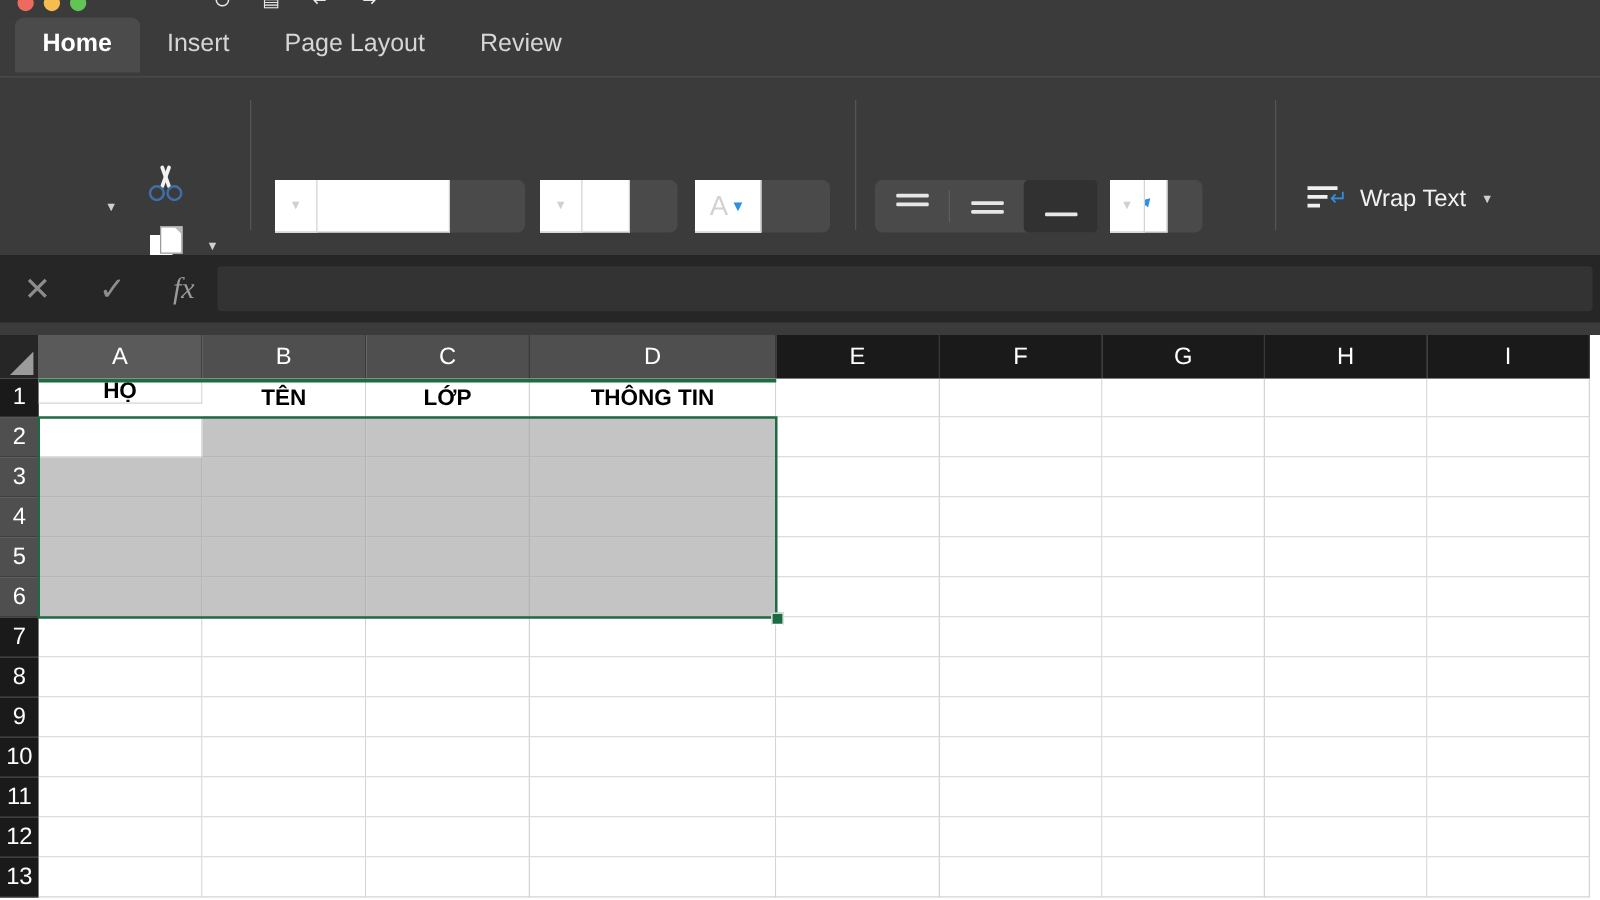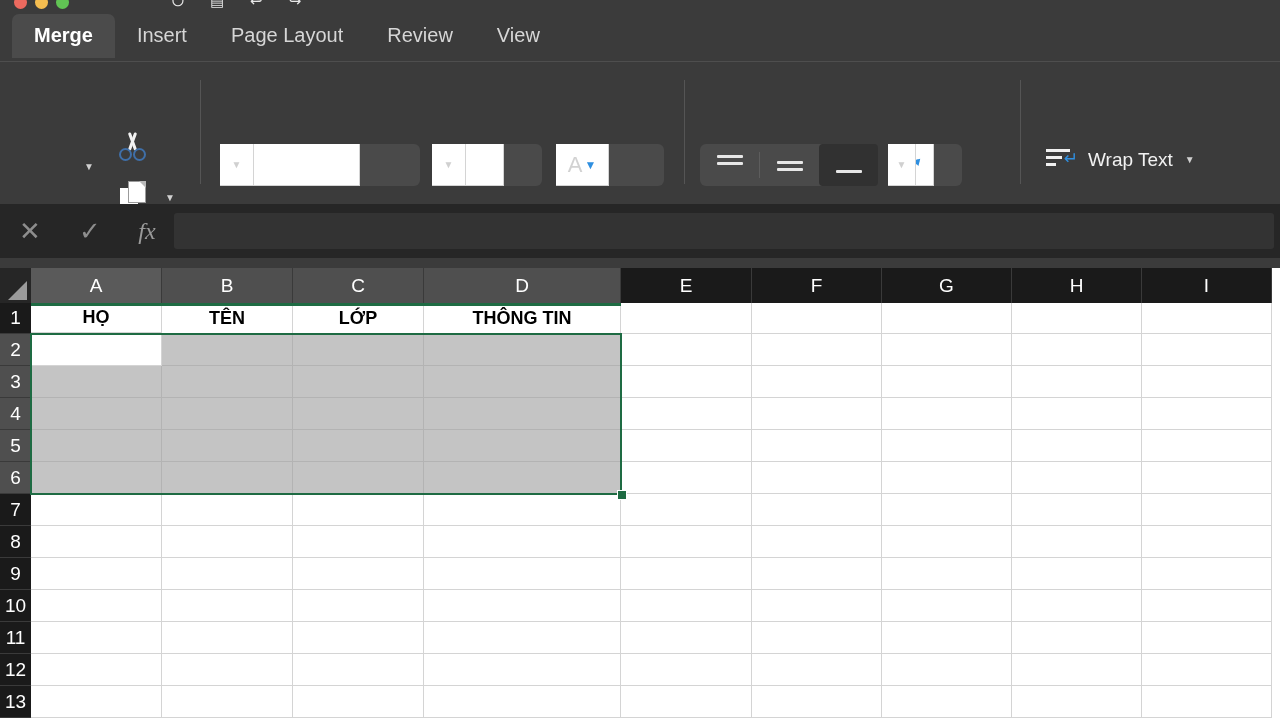--- a/index.html
+++ b/index.html
@@ -221,25 +221,24 @@
     </div>
     <div class="qat">
       <span class="qat-ic">⏻</span>
       <span class="qat-ic">▤</span>
       <span class="qat-ic">↩</span>
       <span class="qat-ic">↪</span>
     </div>
   </div>
 
   <div class="tabbar">
-    <div class="tab active">Merge</div>
+    <div class="tab active">Home</div>
     <div class="tab">Insert</div>
     <div class="tab">Page Layout</div>
     <div class="tab">Review</div>
-    <div class="tab">View</div>
   </div>
 
   <div class="ribbon">
 
     <div class="caret paste-caret">▼</div>
 
     <div class="mini-btn" style="left:118px; top:70px;">
       <div class="scissors">
         <div class="sc-blade l"></div>
           <div class="sc-blade r"></div>
@@ -499,21 +498,21 @@
         <div class="rowhead sel" style="top: 194px; height: 32px;">6</div>
         <div class="rowhead" style="top: 226px; height: 32px;">7</div>
         <div class="rowhead" style="top: 258px; height: 32px;">8</div>
         <div class="rowhead" style="top: 290px; height: 32px;">9</div>
         <div class="rowhead" style="top: 322px; height: 32px;">10</div>
         <div class="rowhead" style="top: 354px; height: 32px;">11</div>
         <div class="rowhead" style="top: 386px; height: 32px;">12</div>
         <div class="rowhead" style="top: 418px; height: 32px;">13</div>
       </div>
     <div id="cells">
-        <div class="cell hdr" style="left: 31px; top: 35px; width: 131px; height: 30px; text-align: right;">HỌ</div>
+        <div class="cell hdr" style="left: 31px; top: 35px; width: 131px; height: 20px; text-align: right;">HỌ</div>
         <div class="cell hdr" style="left: 162px; top: 35px; width: 131px; height: 31px;">TÊN</div>
         <div class="cell hdr" style="left: 293px; top: 35px; width: 131px; height: 31px;">LỚP</div>
         <div class="cell hdr" style="left: 424px; top: 35px; width: 197px; height: 31px;">THÔNG TIN</div>
         <div class="cell" style="left: 621px; top: 35px; width: 131px; height: 31px;"></div>
         <div class="cell" style="left: 752px; top: 35px; width: 130px; height: 31px;"></div>
         <div class="cell" style="left: 882px; top: 35px; width: 130px; height: 31px;"></div>
         <div class="cell" style="left: 1012px; top: 35px; width: 130px; height: 31px;"></div>
         <div class="cell" style="left: 1142px; top: 35px; width: 130px; height: 31px;"></div>
         <div class="cell" style="left: 31px; top: 66px; width: 131px; height: 32px;"></div>
         <div class="cell selfill" style="left: 162px; top: 66px; width: 131px; height: 32px;"></div>

